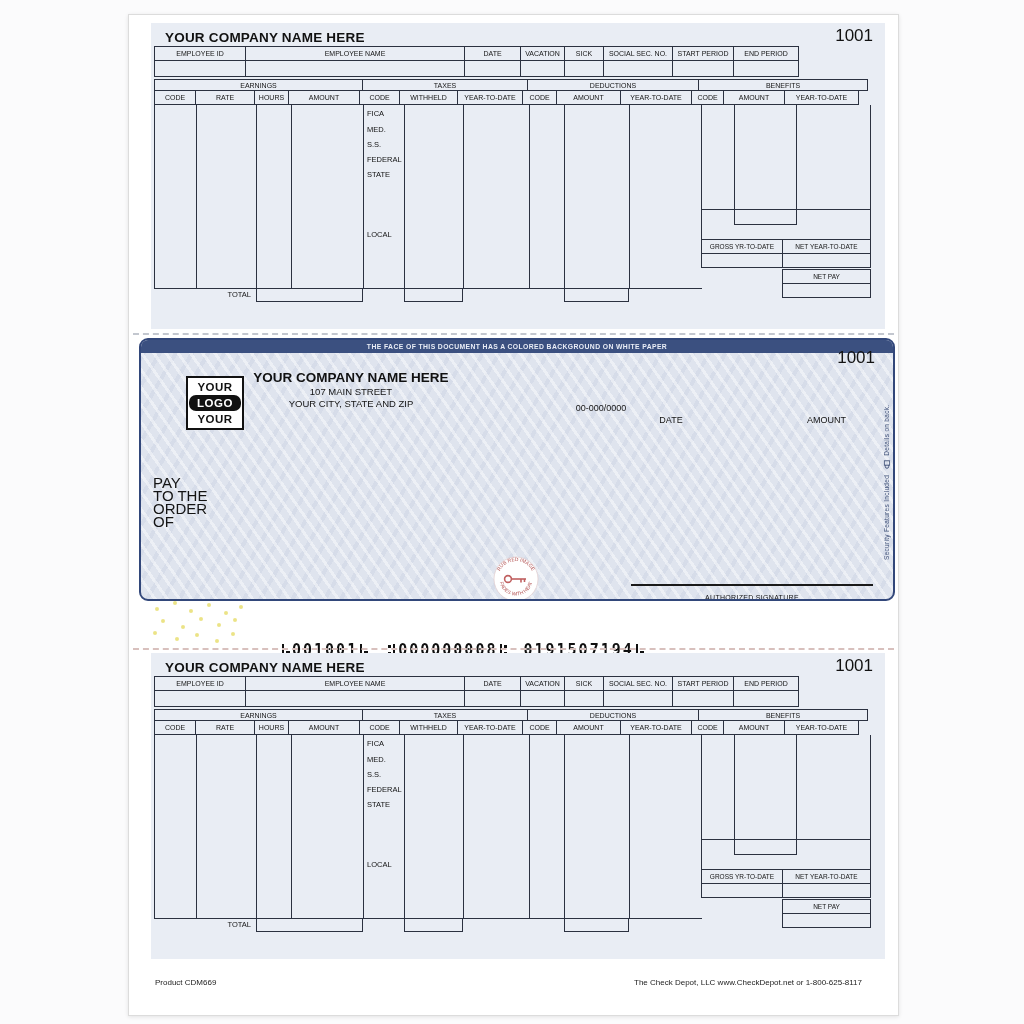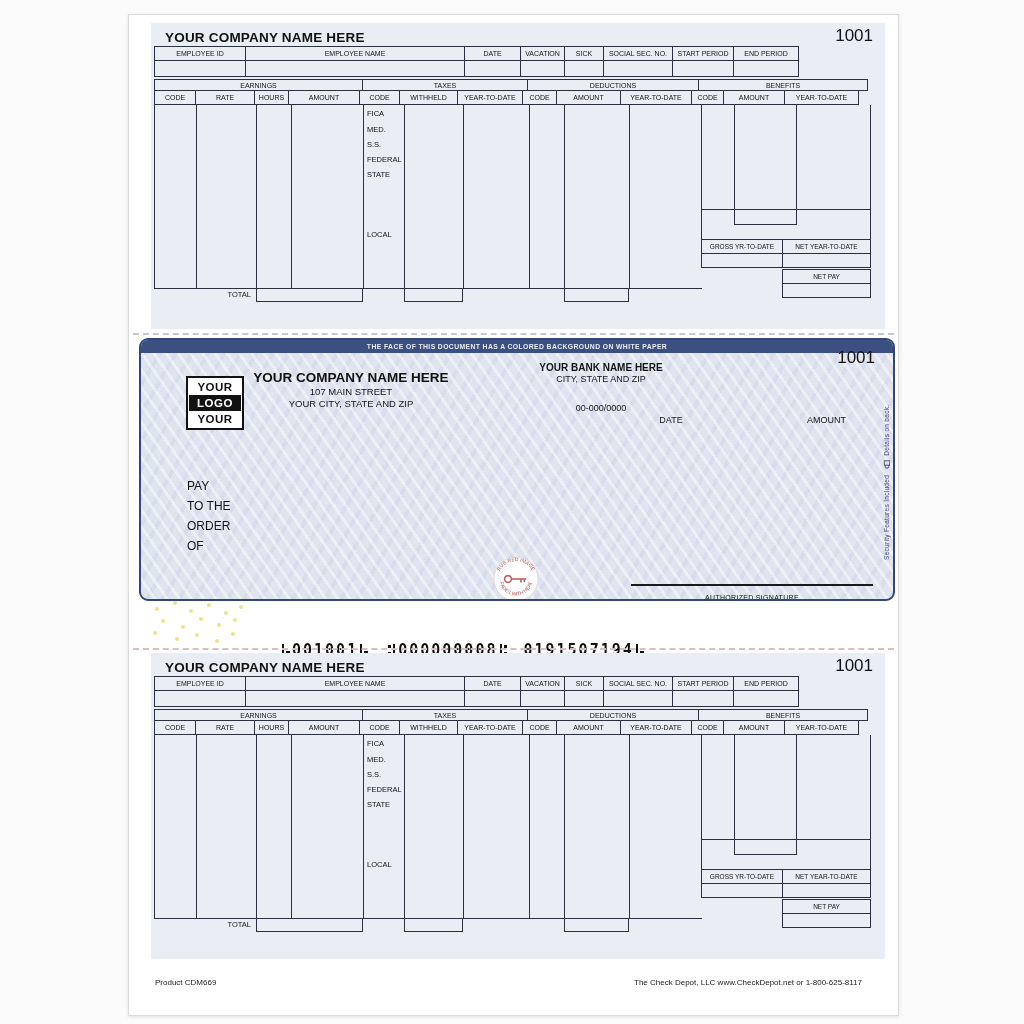--- a/index.html
+++ b/index.html
@@ -50,33 +50,33 @@
     border:2px solid #32477a;border-radius:9px;overflow:hidden;
     background:
       repeating-linear-gradient(55deg, rgba(255,255,255,0.45) 0 3px, rgba(255,255,255,0) 3px 10px),
       repeating-linear-gradient(-60deg, rgba(198,206,224,0.35) 0 4px, rgba(255,255,255,0) 4px 14px),
       #dfe4ee;
   }
   .check-band{position:absolute;top:0;left:0;right:0;height:13px;background:#3b5080;
     display:flex;align-items:center;justify-content:center;}
   .check-band span{color:#e9edf6;font-size:6.8px;font-weight:bold;letter-spacing:.4px;}
   .logo-box{position:absolute;left:45px;top:36px;width:52px;border:2px solid #111;background:#fff;padding:1px;}
-  .logo-line{font-weight:bold;font-size:11.5px;text-align:center;height:16px;line-height:16px;color:#111;letter-spacing:.5px;}
+  .logo-line{font-weight:bold;font-size:11.5px;text-align:center;height:16px;line-height:16px;color:#111;letter-spacing:.5px;border-radius:7px;}
   .logo-dark{background:#111;color:#fff;}
   .chk-company{position:absolute;left:95px;top:30px;width:230px;text-align:center;}
   .chk-company .nm{font-size:13.5px;font-weight:bold;color:#111;}
   .chk-company .ad{font-size:9.5px;margin-top:1px;}
   .chk-bank{position:absolute;left:360px;top:22px;width:200px;text-align:center;}
   .chk-bank .nm{font-size:10px;font-weight:bold;}
   .chk-bank .ad{font-size:9px;margin-top:1px;}
   .chk-fraction{position:absolute;left:360px;top:63px;width:200px;text-align:center;font-size:9px;}
   .chk-date{position:absolute;left:495px;top:75px;width:70px;text-align:center;font-size:9px;}
   .chk-amount{position:absolute;left:648px;top:75px;width:75px;text-align:center;font-size:9px;}
   .chk-number{position:absolute;right:18px;top:8px;font-size:17px;}
-  .payee{position:absolute;left:12px;top:136px;font-size:12px;line-height:20px;white-space:pre-line;margin-left:34px;}
+  .payee{position:absolute;left:12px;top:136px;font-size:15px;line-height:13px;white-space:pre-line;}
   .sig{position:absolute;left:490px;top:244px;width:242px;border-top:2px solid #1a1a1a;text-align:center;}
   .sig span{font-size:7px;letter-spacing:.3px;}
   .seal{position:absolute;left:352px;top:216px;}
   .side-vert{
     position:absolute;right:3px;top:46px;height:192px;
     writing-mode:vertical-rl;transform:rotate(180deg);
     font-size:6.5px;color:#3f5078;letter-spacing:.3px;text-align:center;
   }
   .side-vert svg{margin:3px 0;}
   
@@ -201,24 +201,20 @@
       <div class="logo-line logo-dark">LOGO</div>
       <div class="logo-line">YOUR</div>
     </div>
 
     <div class="chk-company">
       <div class="nm">YOUR COMPANY NAME HERE</div>
       <div class="ad">107 MAIN STREET</div>
       <div class="ad">YOUR CITY, STATE AND ZIP</div>
     </div>
 
-    <div class="chk-bank">
-      <div class="nm">YOUR BANK NAME HERE</div>
-      <div class="ad">CITY, STATE AND ZIP</div>
-    </div>
     <div class="chk-fraction">00-000/0000</div>
     <div class="chk-date">DATE</div>
     <div class="chk-amount">AMOUNT</div>
     <div class="chk-number">1001</div>
 
     <div class="payee">PAY
 TO THE
 ORDER
 OF</div>
 

